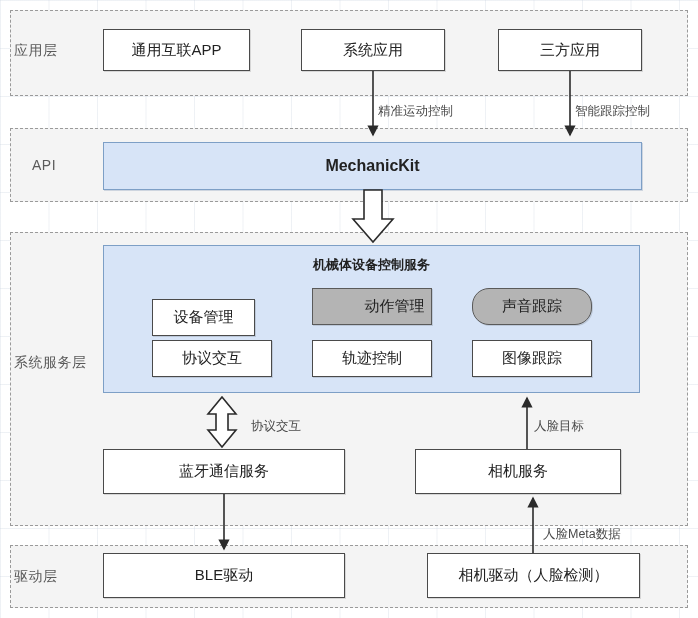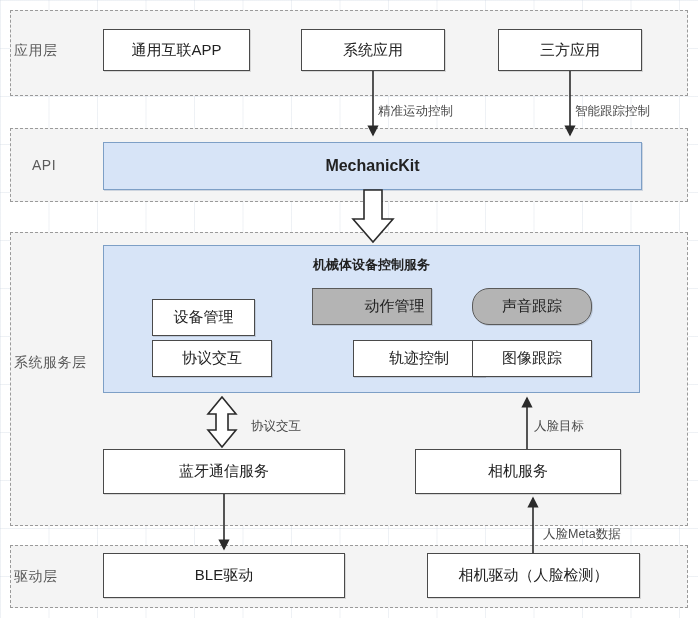--- a/index.html
+++ b/index.html
@@ -104,21 +104,21 @@
 
 <div class="container-blue" style="left:103px;top:245px;width:537px;height:148px;">
   <div class="container-title">机械体设备控制服务</div>
 </div>
 
 <div class="box" style="left:152px;top:288px;width:103px;height:37px;margin-top:11px;">设备管理</div>
 <div class="box gray" style="left:312px;top:288px;width:120px;height:37px;padding-left:45px;">动作管理</div>
 <div class="box gray" style="left:472px;top:288px;width:120px;height:37px;border-radius:17px;">声音跟踪</div>
 
 <div class="box" style="left:152px;top:340px;width:120px;height:37px;">协议交互</div>
-<div class="box" style="left:312px;top:340px;width:132px;height:37px;margin-left:41px;">轨迹控制</div>
+<div class="box" style="left:312px;top:340px;width:120px;height:37px;">轨迹控制</div>
 <div class="box" style="left:472px;top:340px;width:120px;height:37px;">图像跟踪</div>
 
 <div class="box" style="left:103px;top:449px;width:242px;height:45px;">蓝牙通信服务</div>
 <div class="box" style="left:415px;top:449px;width:206px;height:45px;">相机服务</div>
 
 <div class="box" style="left:103px;top:553px;width:242px;height:45px;text-align:center;">BLE驱动</div>
 <div class="box" style="left:427px;top:553px;width:213px;height:45px;">相机驱动（人脸检测）</div>
 
 <div class="edge-label" style="left:378px;top:103px;">精准运动控制</div>
 <div class="edge-label" style="left:575px;top:103px;">智能跟踪控制</div>

